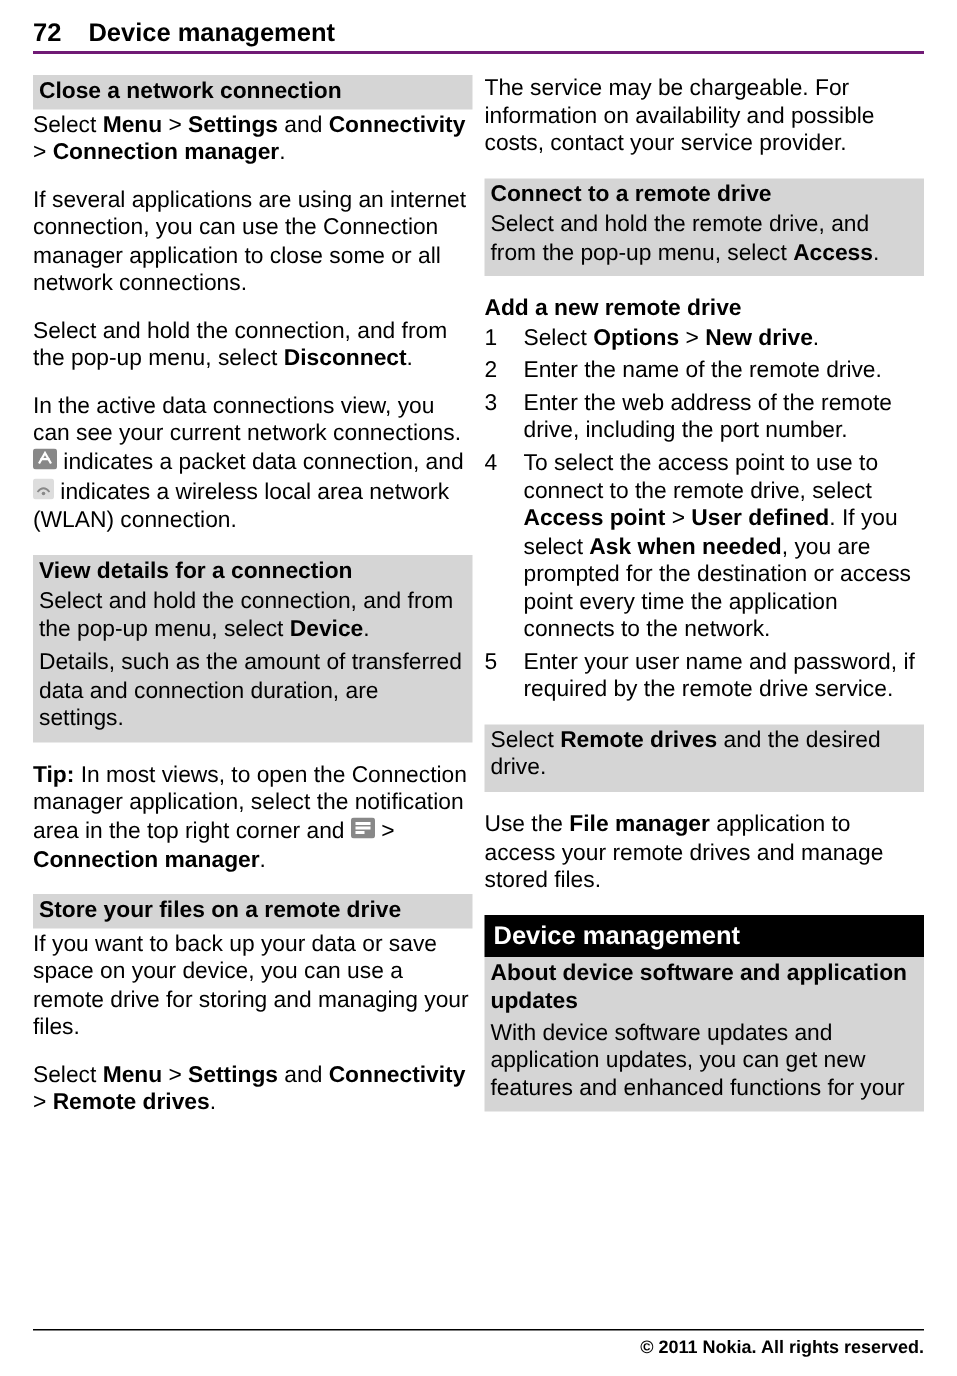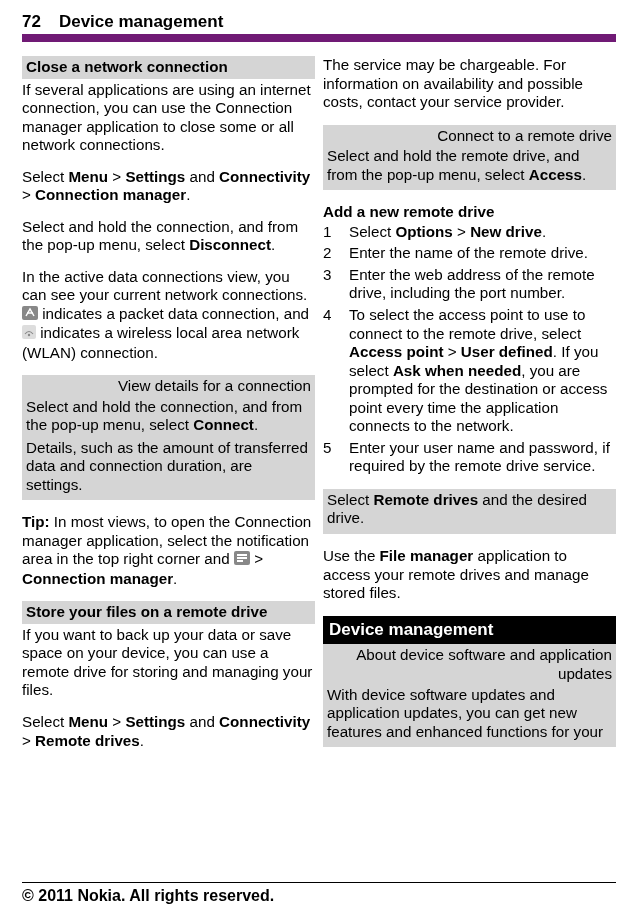--- a/index.html
+++ b/index.html
@@ -10,21 +10,21 @@
     background: #fff;
     color: #000;
     position: relative;
   }
   .page {
     padding: 12px 22px 0 22px;
   }
   .header {
     display: flex;
     align-items: flex-start;
-    border-bottom: 8px solid #701a75;
+    border-bottom: 2px solid #701a75;
     padding-bottom: 2px;
     margin-bottom: 14px;
   }
   .page-num {
     font-weight: bold;
     font-size: 17px;
     margin-right: 18px;
   }
   .page-title {
     font-weight: bold;
@@ -46,23 +46,22 @@
     font-weight: bold;
     padding: 2px 4px 2px 4px;
     margin-bottom: 2px;
   }
   .grey-block {
     background: #d5d5d5;
     padding: 2px 4px 6px 4px;
     margin-bottom: 13px;
   }
   .grey-block .heading {
-    font-weight: normal;
+    font-weight: bold;
     margin-bottom: 2px;
-    text-align: right;
   }
   .black-bar {
     background: #000;
     color: #fff;
     font-weight: bold;
     font-size: 17px;
     padding: 4px 6px;
   }
   .bold-run { font-weight: bold; }
   .menu { font-weight: bold; }
@@ -85,64 +84,64 @@
   .ol .txt { flex: 1; }
   .sub-heading {
     font-weight: bold;
     margin-bottom: 1px;
   }
   .footer {
     position: absolute;
     bottom: 12px;
     left: 0;
     right: 0;
-    text-align: left;
-    font-weight: bold;
-    font-size: 16px;
+    text-align: right;
+    font-weight: bold;
+    font-size: 12px;
     border-top: 1px solid #000;
     padding-top: 4px;
     margin: 0 22px;
   }
 </style>
 </head>
 <body>
 
 <div class="page">
   <div class="header">
     <span class="page-num">72</span>
     <span class="page-title">Device management</span>
   </div>
 
   <div class="columns">
 
     <div class="col">
       <div class="section-grey">Close a network connection</div>
+      <div class="p">
+        <span>Select </span><span class="menu">Menu</span><span> &gt; </span><span class="menu">Settings</span><span> and </span><span class="menu">Connectivity</span><span> &gt; </span><span class="menu">Connection manager</span><span>.</span>
+      </div>
       <div class="p">If several applications are using an internet connection, you can use the Connection manager application to close some or all network connections.</div>
-      <div class="p">
-        <span>Select </span><span class="menu">Menu</span><span> &gt; </span><span class="menu">Settings</span><span> and </span><span class="menu">Connectivity</span><span> &gt; </span><span class="menu">Connection manager</span><span>.</span>
-      </div>
       <div class="p">
         <span>Select and hold the connection, and from the pop-up menu, select </span><span class="bold-run">Disconnect</span><span>.</span>
       </div>
       <div class="p">
         <span>In the active data connections view, you can see your current network connections. </span><span class="icon"><svg width="16" height="14" viewBox="0 0 16 14">
               <rect x="0" y="0" width="16" height="14" fill="#888" rx="2"></rect>
               <path d="M4 10 L8 3 L12 10" stroke="#fff" stroke-width="1.5" fill="none"></path>
               <line x1="5" y1="7" x2="11" y2="7" stroke="#fff" stroke-width="1.5"></line>
             </svg></span><span> indicates a packet data connection, and </span><span class="icon"><svg width="14" height="14" viewBox="0 0 14 14">
               <rect x="0" y="0" width="14" height="14" fill="#ddd" rx="2"></rect>
               <path d="M3 9 Q7 4 11 9" stroke="#888" stroke-width="1.2" fill="none"></path>
               <circle cx="7" cy="10" r="1.2" fill="#888"></circle>
             </svg></span><span> indicates a wireless local area network (WLAN) connection.</span>
       </div>
 
       <div class="grey-block">
         <div class="heading">View details for a connection</div>
         <div class="p tight">
-          <span>Select and hold the connection, and from the pop-up menu, select </span><span class="bold-run">Connect</span><span>.</span>
+          <span>Select and hold the connection, and from the pop-up menu, select </span><span class="bold-run">Device</span><span>.</span>
         </div>
         <div>Details, such as the amount of transferred data and connection duration, are settings.</div>
       </div>
 
       <div class="p">
         <span class="bold-run">Tip: </span><span>In most views, to open the Connection manager application, select the notification area in the top right corner and </span><span class="icon"><svg width="16" height="14" viewBox="0 0 16 14">
               <rect x="0" y="0" width="16" height="14" fill="#888" rx="2"></rect>
               <rect x="3" y="3" width="10" height="2" fill="#fff"></rect>
               <rect x="3" y="6" width="10" height="2" fill="#fff"></rect>
               <rect x="3" y="9" width="6" height="2" fill="#fff"></rect>

